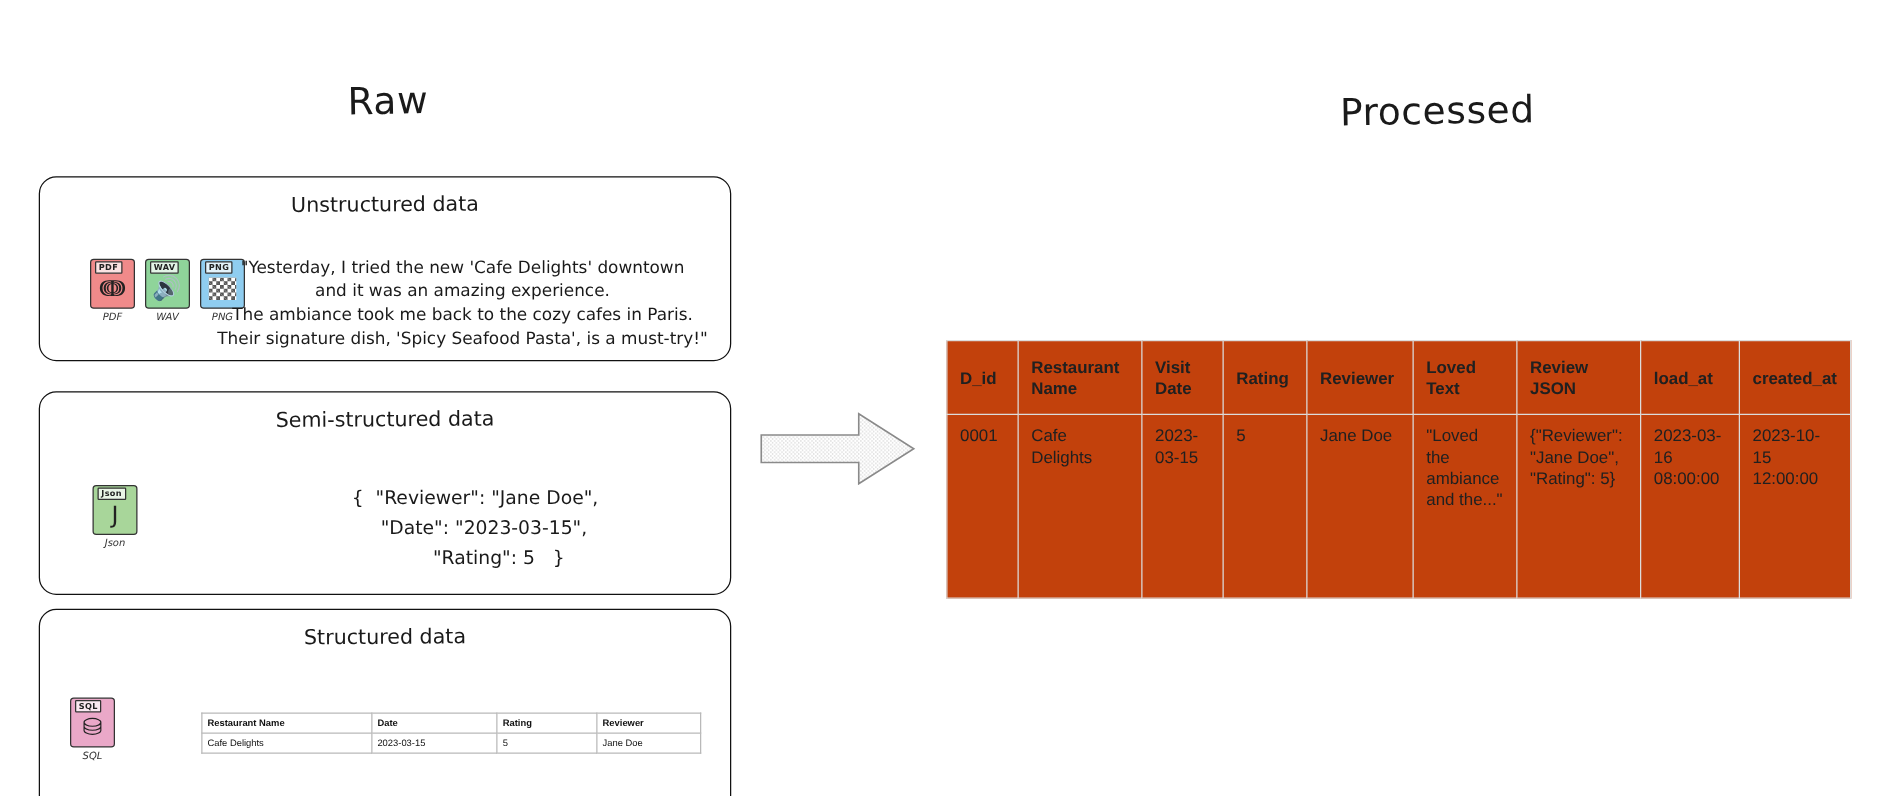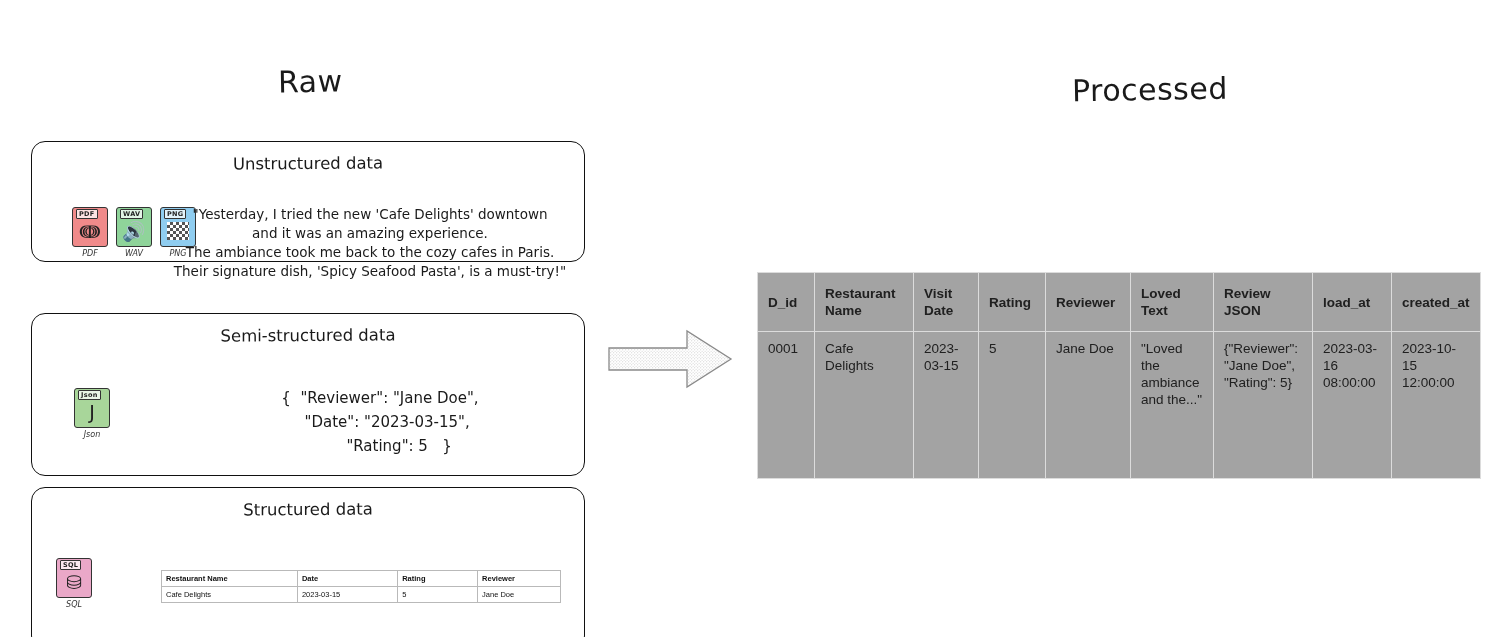--- a/index.html
+++ b/index.html
@@ -35,21 +35,21 @@
 
   
   .raw-box {
     position: absolute;
     left: 31px;
     border: 1.6px solid #111;
     border-radius: 14px;
     background: #fff;
     box-sizing: border-box;
   }
-  #box-unstructured { top: 109px; width: 554px; height: 121px; }
+  #box-unstructured { top: 109px; width: 554px; height: 148px; }
   #box-semi        { top: 281px; width: 554px; height: 163px; }
   #box-structured  { top: 455px; width: 554px; height: 163px; padding-left: 32px; }
 
   .box-title {
     position: absolute;
     left: 0; right: 0;
     top: 12px;
     text-align: center;
     font-size: 16.5px;
     color: #1a1a1a;
@@ -173,21 +173,21 @@
     height: 62px;
   }
 
   
   #processed-table {
     position: absolute;
     left: 757px;
     top: 240px;
     border-collapse: collapse;
     font-family: "Liberation Sans", sans-serif;
-    background: #a3a3a3;
+    background: #c2410c;
   }
   #processed-table th,
   #processed-table td {
     border: 1px solid #dcdcdc;
     font-size: 13.5px;
     color: #202020;
     padding: 8px 10px;
     vertical-align: top;
     text-align: left;
     line-height: 17px;

